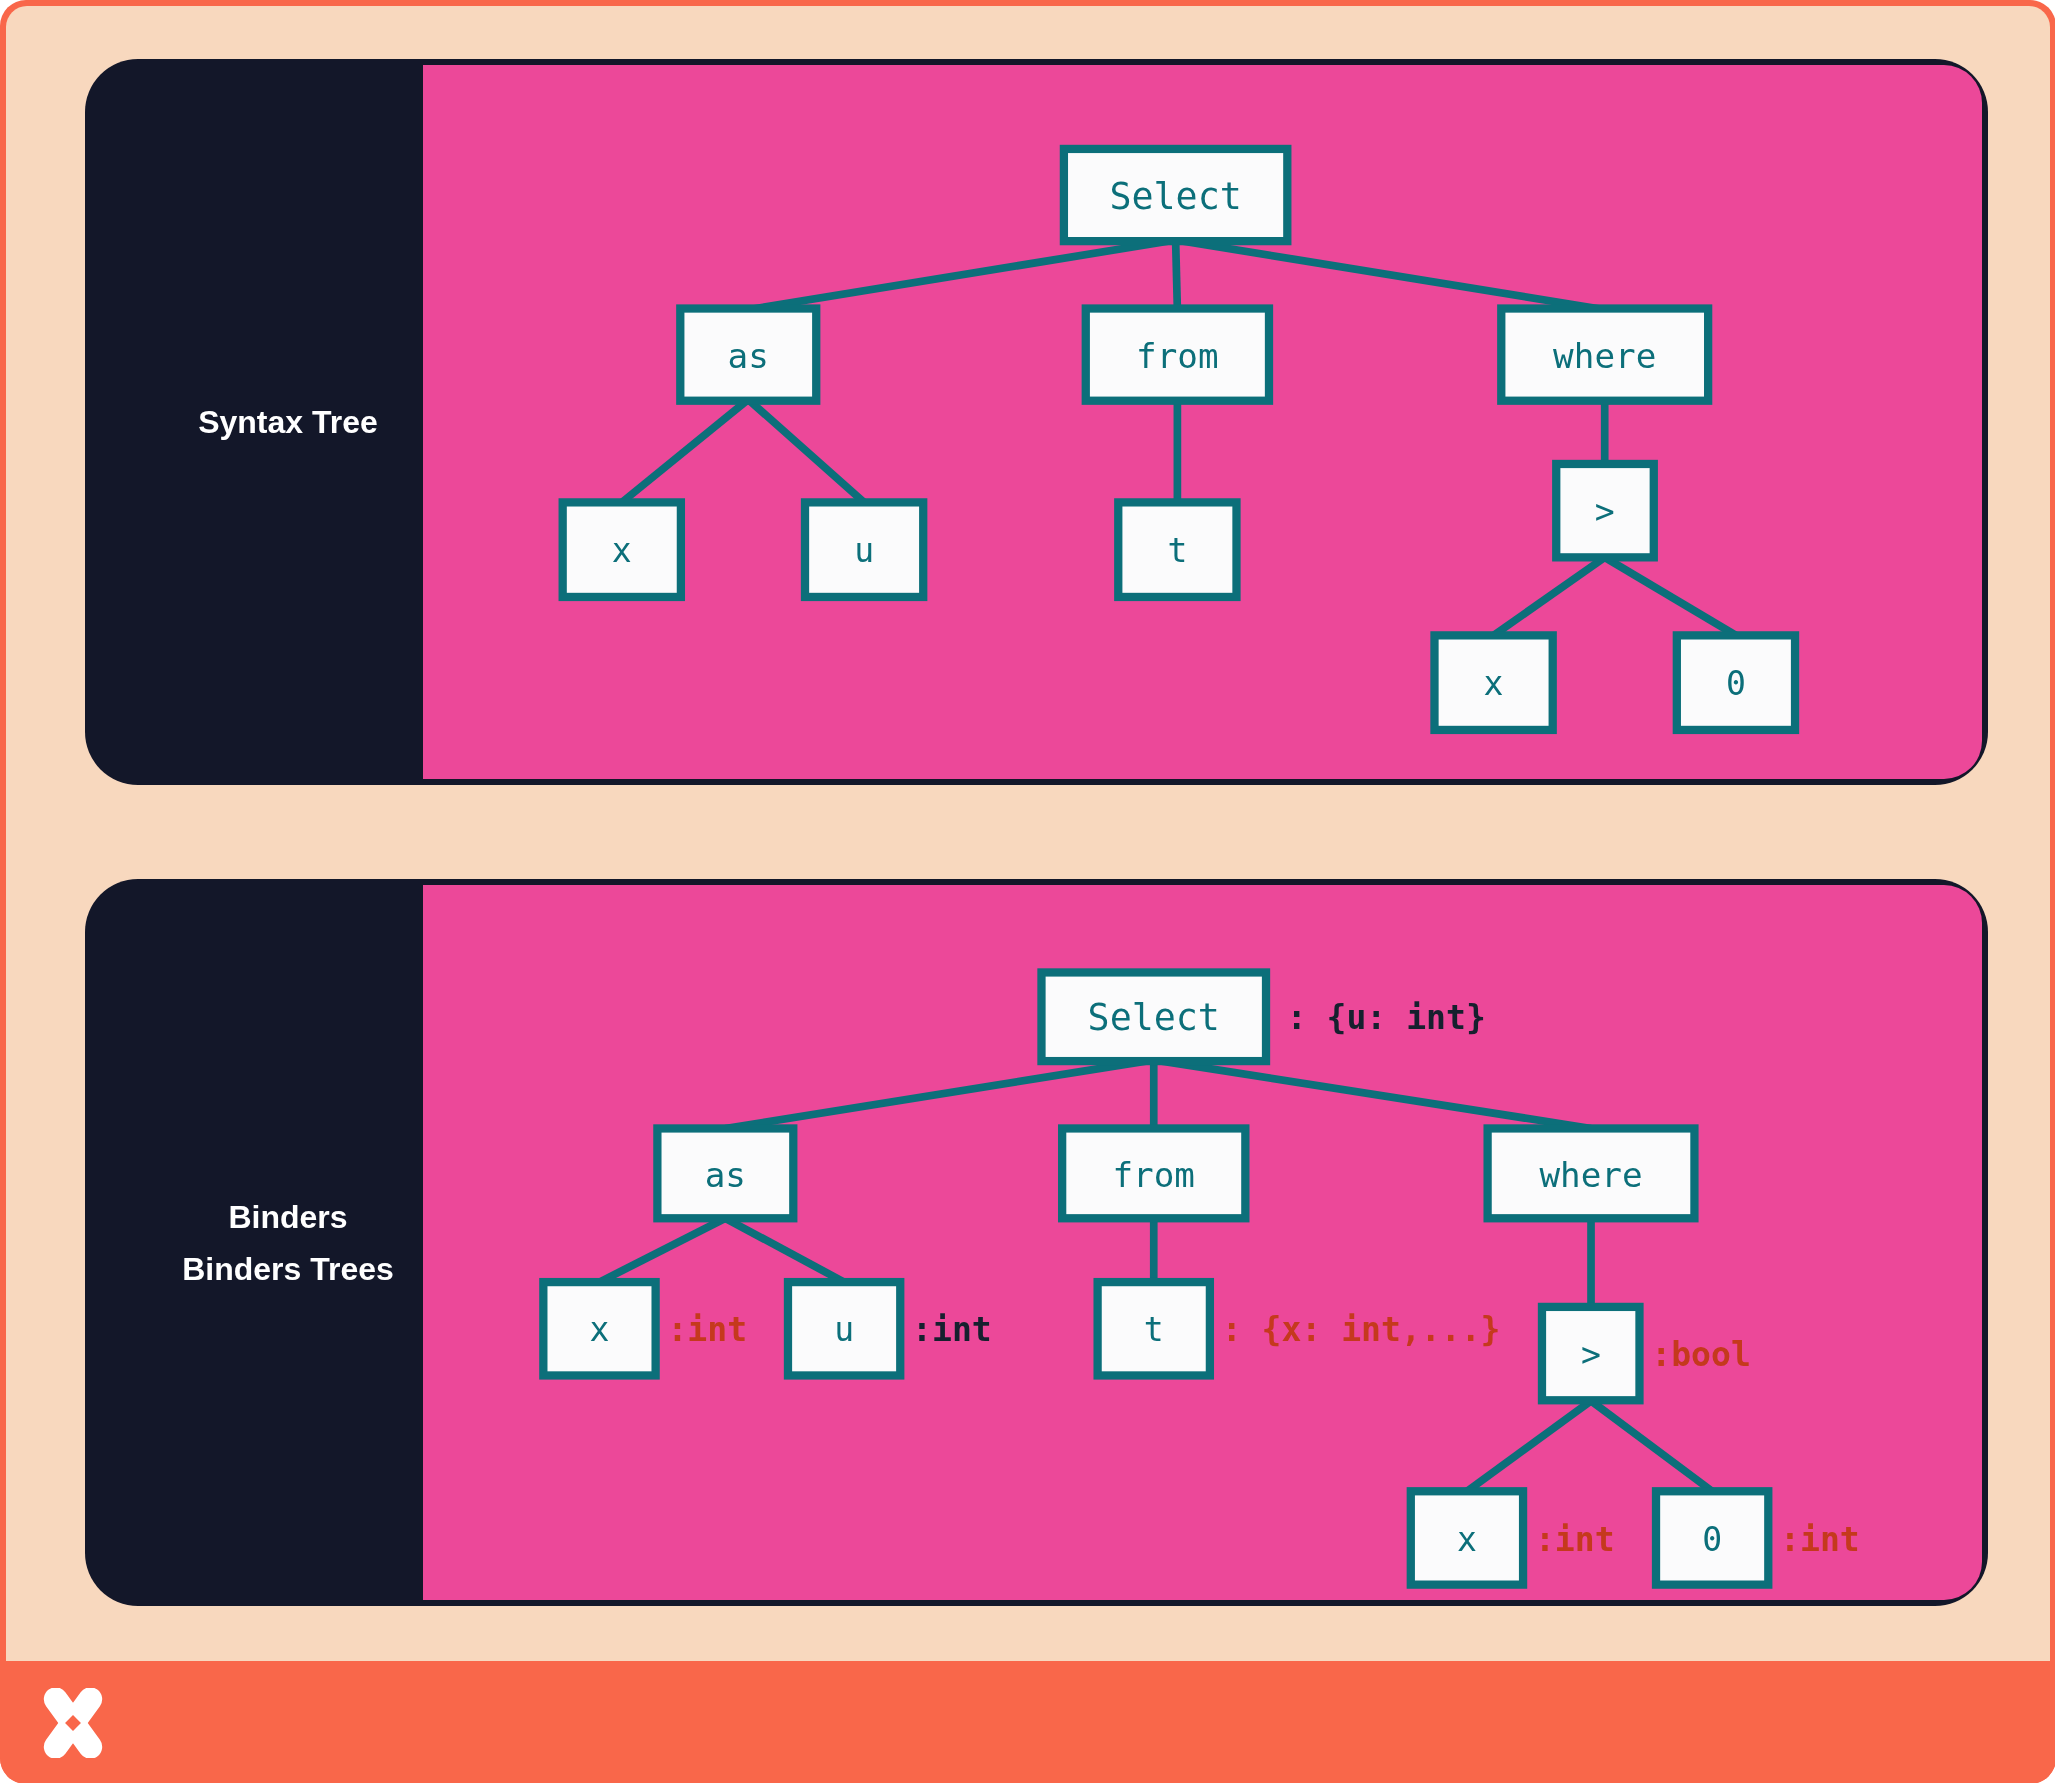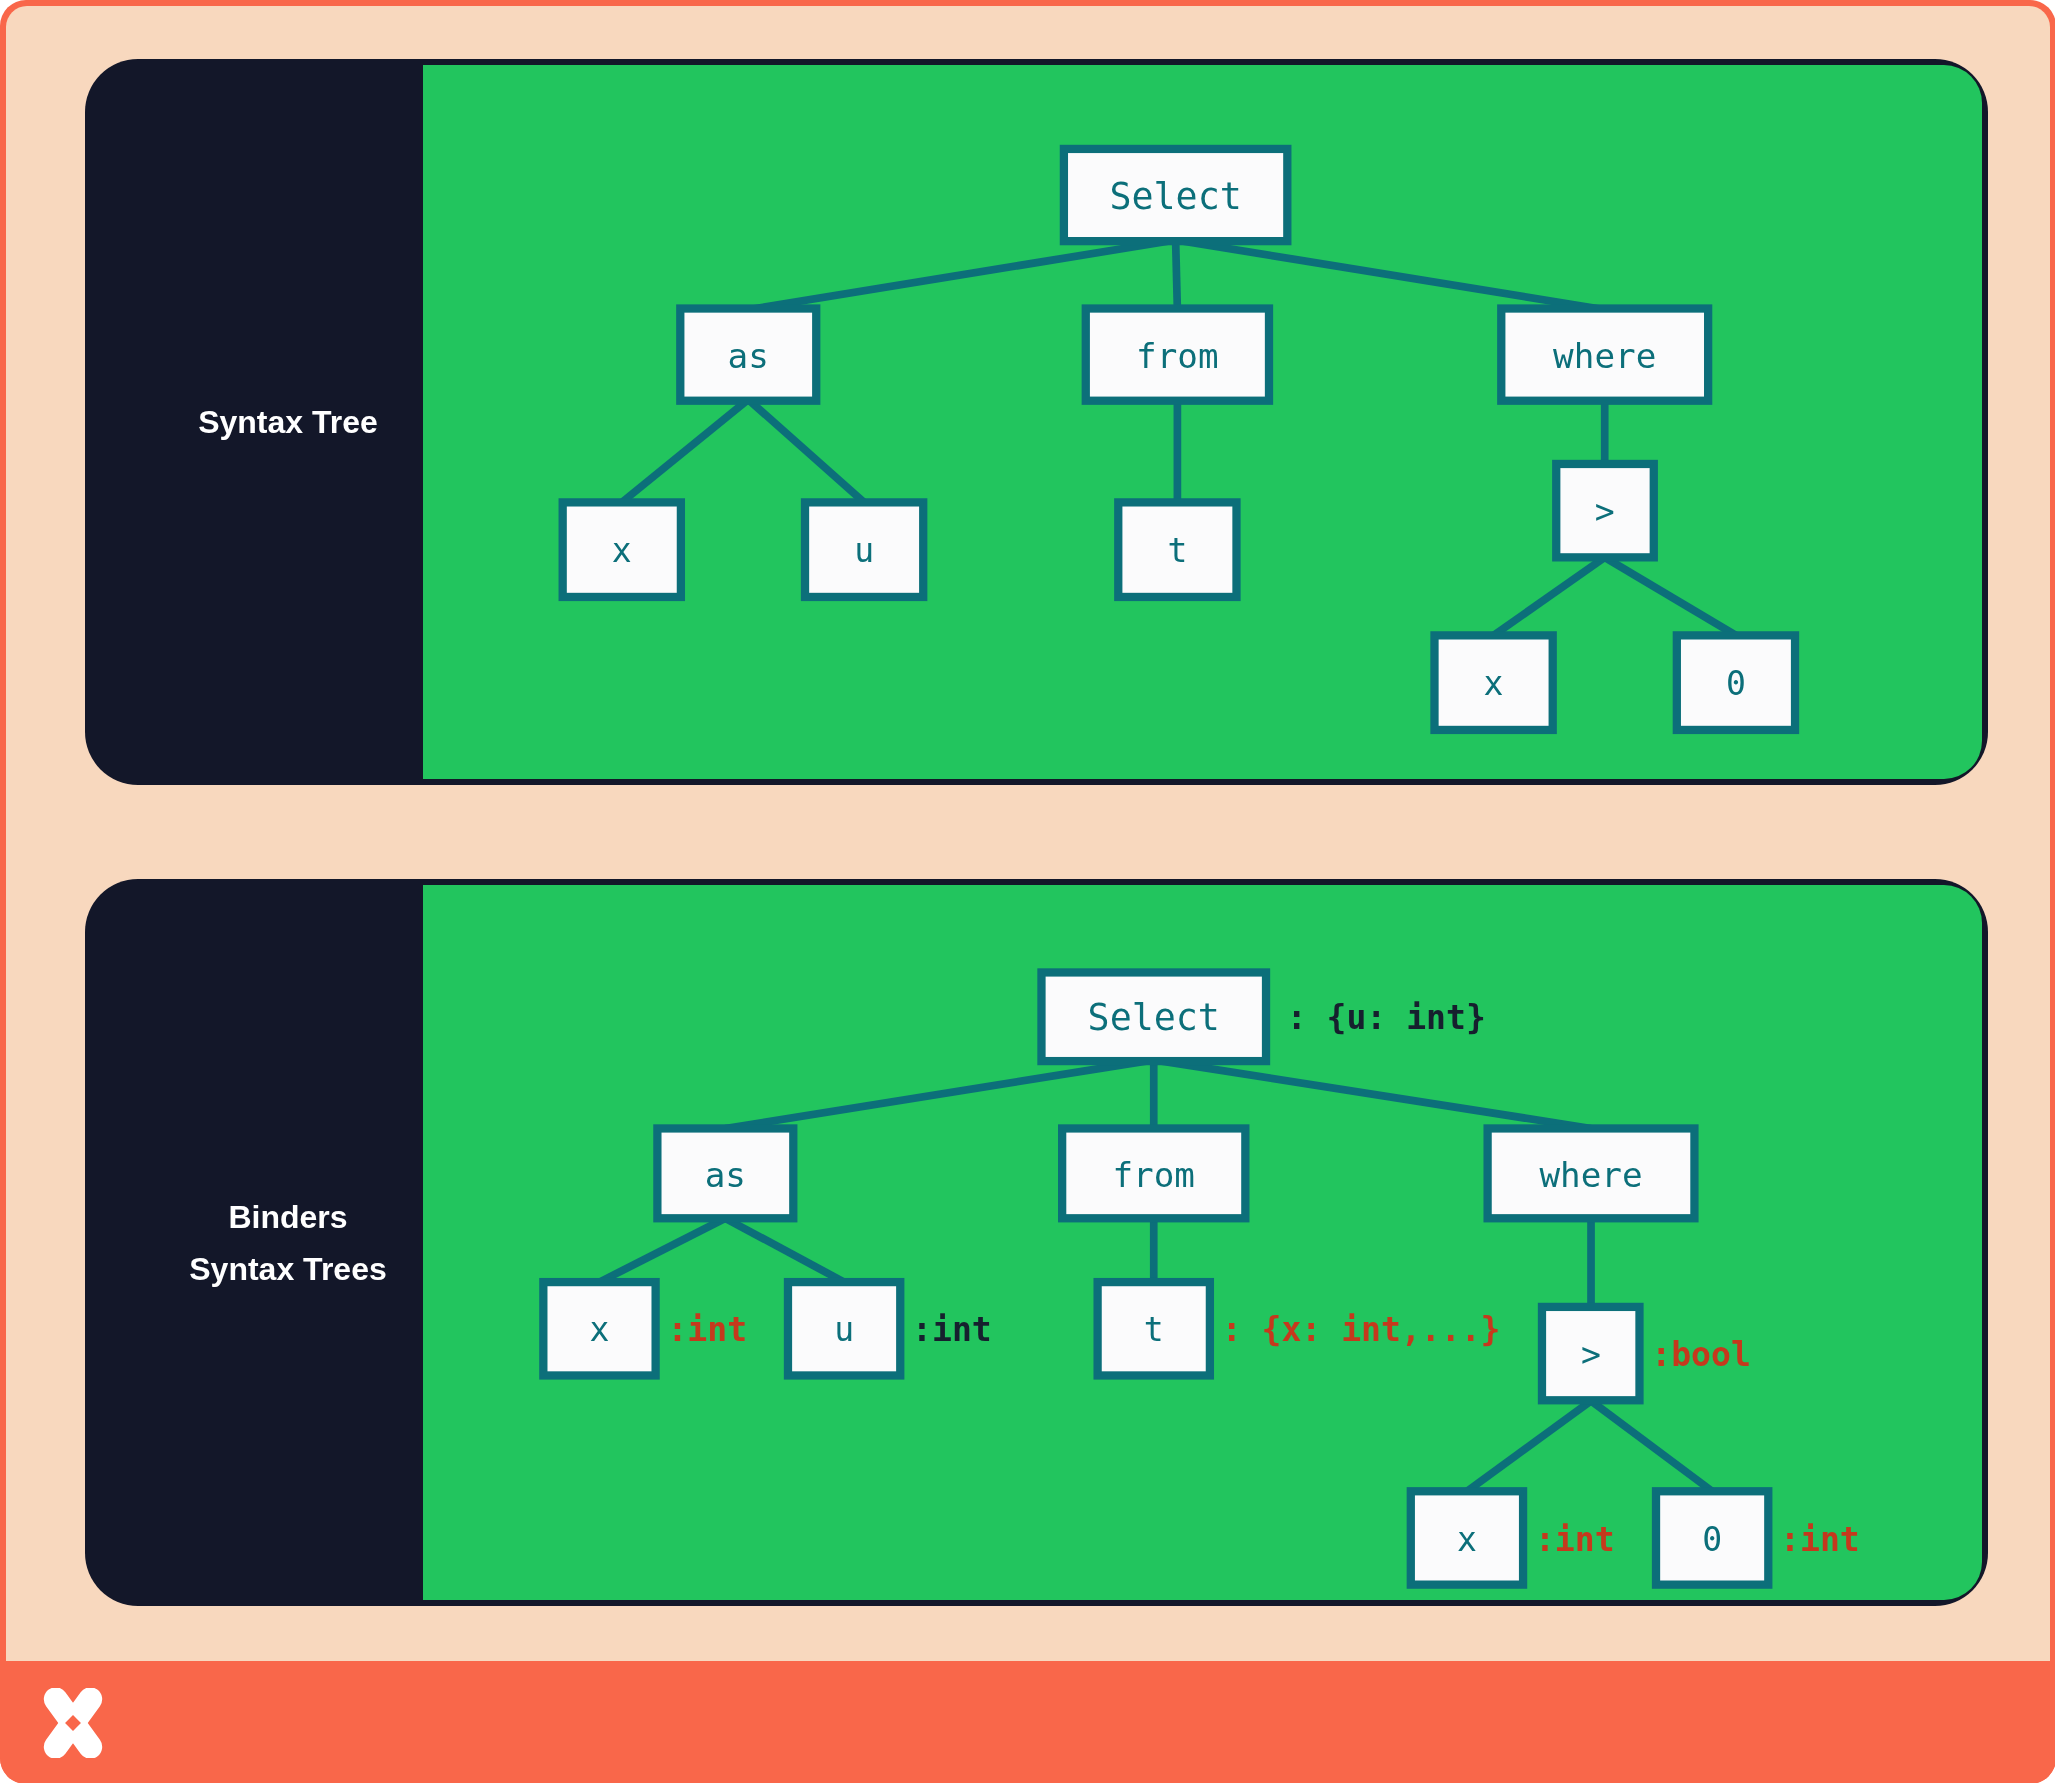--- a/index.html
+++ b/index.html
@@ -7,21 +7,21 @@
           border-radius:26px;overflow:hidden;font-family:"Liberation Sans",sans-serif;}
   .peach{position:absolute;left:6px;top:6px;right:6px;bottom:123px;
          background:#F8D8BE;border-radius:21px 21px 0 0;}
   .panel{position:absolute;background:#131729;border-radius:53px;}
   .panel-syntax{left:85px;top:59px;width:1903px;height:726px;}
   .panel-resolved{left:85px;top:879px;width:1903px;height:727px;}
   .sidebar{position:absolute;left:0;top:0;bottom:0;width:406px;
            display:flex;flex-direction:column;align-items:center;justify-content:center;
            color:#ffffff;font-weight:bold;font-size:32px;line-height:52px;text-align:center;}
   .content{position:absolute;left:338px;top:6px;right:6px;bottom:6px;
-           background:#22c55e;border-radius:0 38px 38px 0;}
+           background:#ec4899;border-radius:0 38px 38px 0;}
   .content svg{position:absolute;left:0;top:0;width:100%;height:100%;}
   .node-rect{fill:#FBFBFC;stroke:#0C6F7A;stroke-width:14px;}
   .edge{stroke:#0C6F7A;stroke-width:13px;fill:none;}
   .node-label{fill:#0C6F7A;font-family:"DejaVu Sans Mono",monospace;
               text-anchor:middle;dominant-baseline:central;}
   .fs62{font-size:62px;} .fs58{font-size:58px;} .fs56{font-size:56px;}
   .ann{font-family:"DejaVu Sans Mono",monospace;font-weight:bold;font-size:56px;
        dominant-baseline:central;text-anchor:start;}
   .ann-red{fill:#C5391D;}
   .ann-ink{fill:#16202E;}
@@ -100,21 +100,21 @@
           <text class="node-label fs56" x="2220" y="1047">0</text>
         </g>
       </svg>
     </div>
   </div>
 
 
   <div class="panel panel-resolved">
     <div class="sidebar">
       <div>Binders</div>
-      <div>Syntax Trees</div>
+      <div>Binders Trees</div>
     </div>
     <div class="content">
       <svg viewBox="0 0 2635 1210">
         <g class="edge">
           <line x1="1235" y1="296" x2="510" y2="412"></line>
           <line x1="1235" y1="296" x2="1235" y2="412"></line>
           <line x1="1235" y1="296" x2="1975" y2="412"></line>
           <line x1="510" y1="564" x2="297" y2="672"></line>
           <line x1="510" y1="564" x2="711" y2="672"></line>
           <line x1="1235" y1="564" x2="1235" y2="672"></line>

